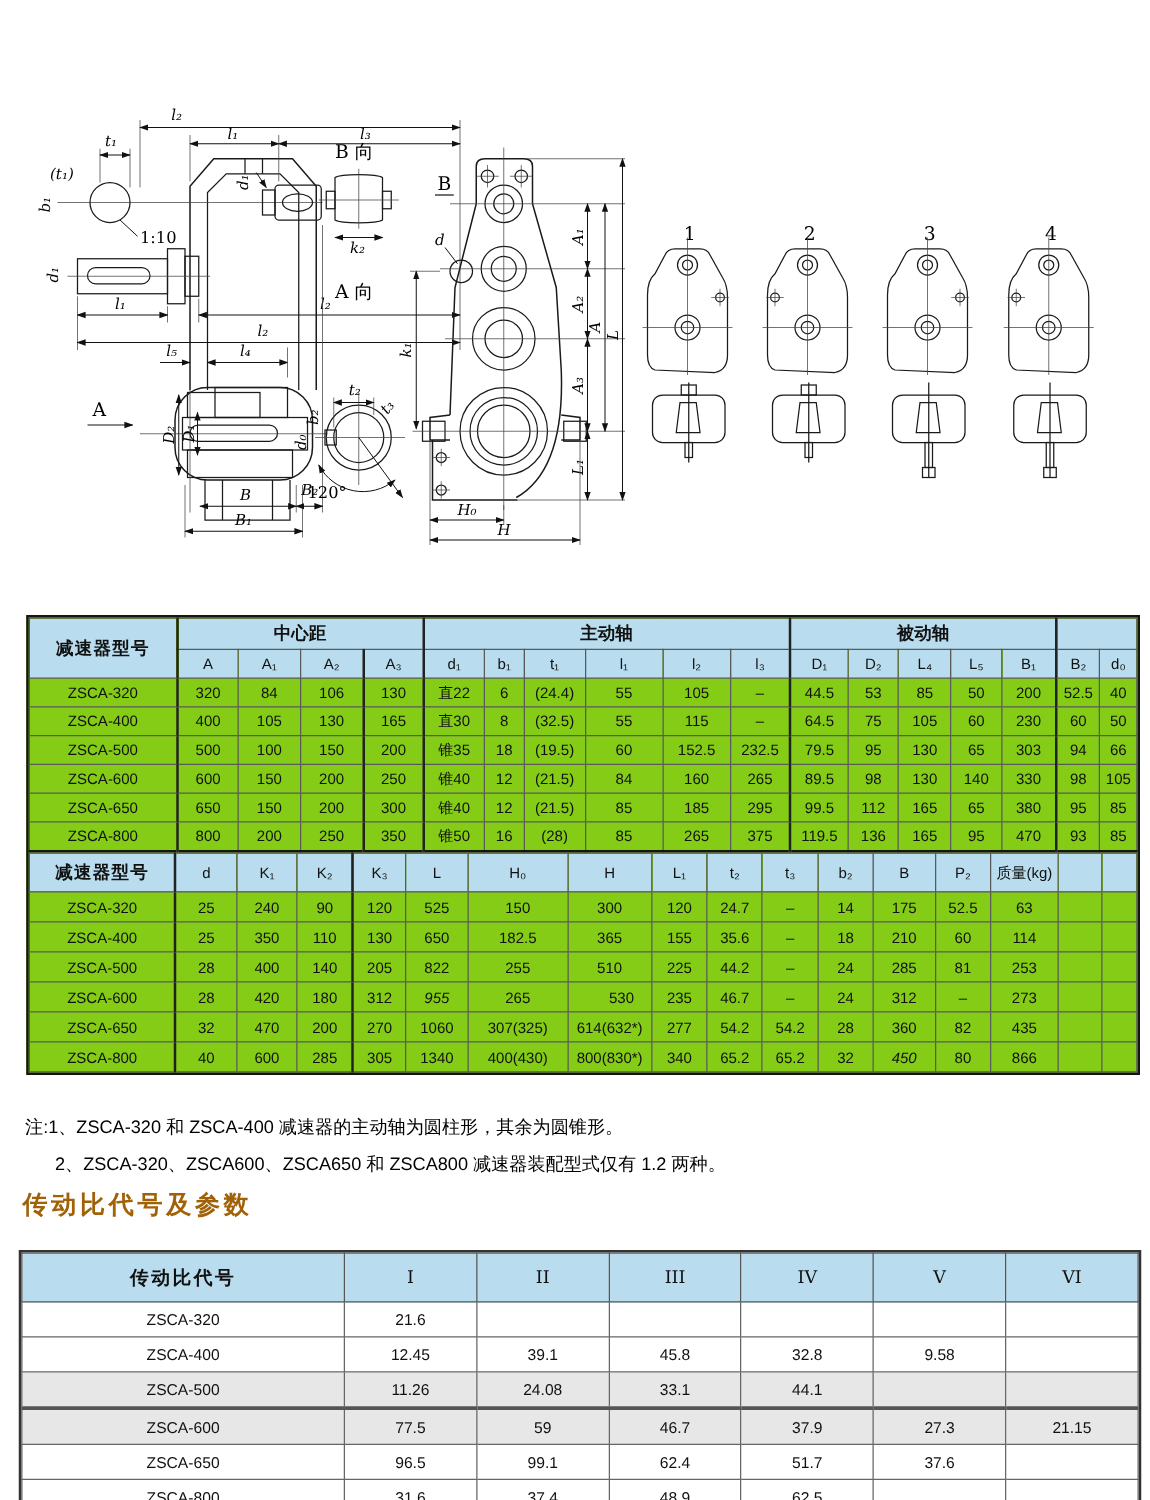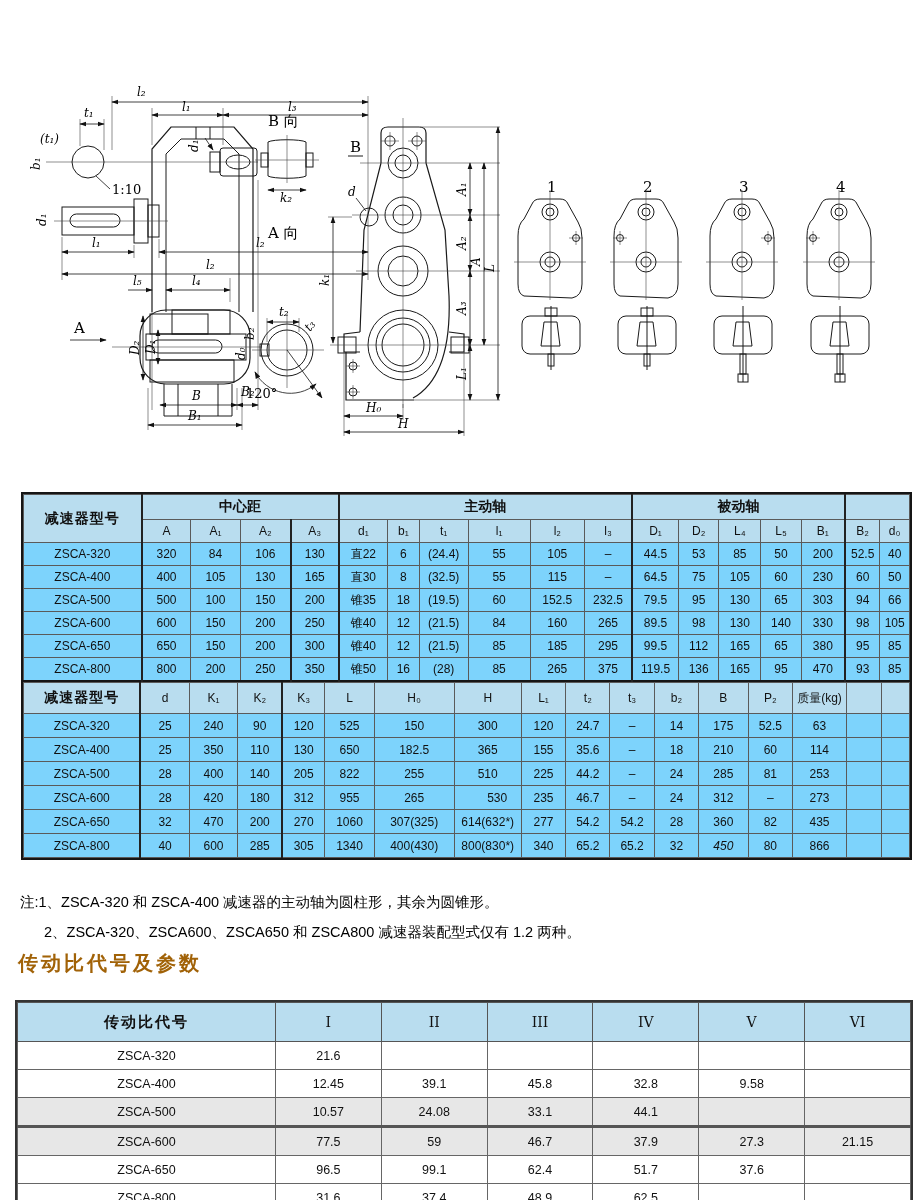--- a/index.html
+++ b/index.html
@@ -11,21 +11,21 @@
   #drawings{position:absolute;left:0;top:0;}
   .ol{fill:none;stroke:#1a1a1a;stroke-width:1.2;}
   .ol2{fill:none;stroke:#1a1a1a;stroke-width:1;}
   .thin{fill:none;stroke:#444;stroke-width:.6;}
   .dim{fill:none;stroke:#111;stroke-width:.8;}
   .hat{stroke:#1a1a1a;stroke-width:1;}
   text.d{font:italic 12px "DejaVu Serif","Liberation Serif",serif;fill:#000;}
   text.n{font:13px "DejaVu Serif","Liberation Serif",serif;fill:#000;}
   text.v{font:15px "DejaVu Serif","Liberation Serif",serif;fill:#000;}
   
-  .t1wrap{position:absolute;left:21px;top:492px;width:887px;border:2px solid #151515;background:#7dd3fc;}
+  .t1wrap{position:absolute;left:21px;top:492px;width:887px;border:2px solid #151515;background:#84cc16;}
   table{border-collapse:collapse;width:100%;table-layout:fixed;}
   .t1 th,.t1 td{border:1px solid #5a5a5a;text-align:center;padding:0 1px;font-size:12px;
     height:22px;overflow:hidden;white-space:nowrap;font-weight:normal;}
   .t1 thead th{background:#b9ddef;}
   .t1 th.grp{font-weight:bold;font-size:14px;height:24px;}
   .t-upper{border-bottom:2px solid #151515;}
   .t-lower th{background:#b9ddef;height:30px;}
   .t-lower th.modelh,.t1 th.modelh{font-weight:bold;font-size:14px;letter-spacing:1px;}
   .thickL{border-left:2px solid #222 !important;}
   .thickR{border-right:2px solid #222 !important;}
@@ -601,21 +601,21 @@
           <td style="height: 23px;">253</td>
           <td style="height: 23px;"></td>
           <td style="height: 23px;"></td>
         </tr>
         <tr>
           <td class="model thickR" style="height: 23px;">ZSCA-600</td>
           <td style="height: 23px;">28</td>
           <td style="height: 23px;">420</td>
           <td style="height: 23px;">180</td>
           <td class="thickL" style="height: 23px;">312</td>
-          <td style="height: 23px;">955</td>
+          <td style="height: 23px; font-style: italic;">955</td>
           <td style="height: 23px;">265</td>
           <td style="height: 23px; padding-left: 20px;">530</td>
           <td style="height: 23px;">235</td>
           <td style="height: 23px;">46.7</td>
           <td style="height: 23px;">–</td>
           <td style="height: 23px;">24</td>
           <td style="height: 23px;">312</td>
           <td style="height: 23px;">–</td>
           <td style="height: 23px;">273</td>
           <td style="height: 23px;"></td>
@@ -706,21 +706,21 @@
           <td>ZSCA-400</td>
           <td>12.45</td>
           <td>39.1</td>
           <td>45.8</td>
           <td>32.8</td>
           <td>9.58</td>
           <td></td>
         </tr>
         <tr class="shaded ">
           <td>ZSCA-500</td>
-          <td>10.57</td>
+          <td>11.26</td>
           <td>24.08</td>
           <td>33.1</td>
           <td>44.1</td>
           <td></td>
           <td></td>
         </tr>
         <tr class="shaded seam">
           <td>ZSCA-600</td>
           <td>77.5</td>
           <td>59</td>

